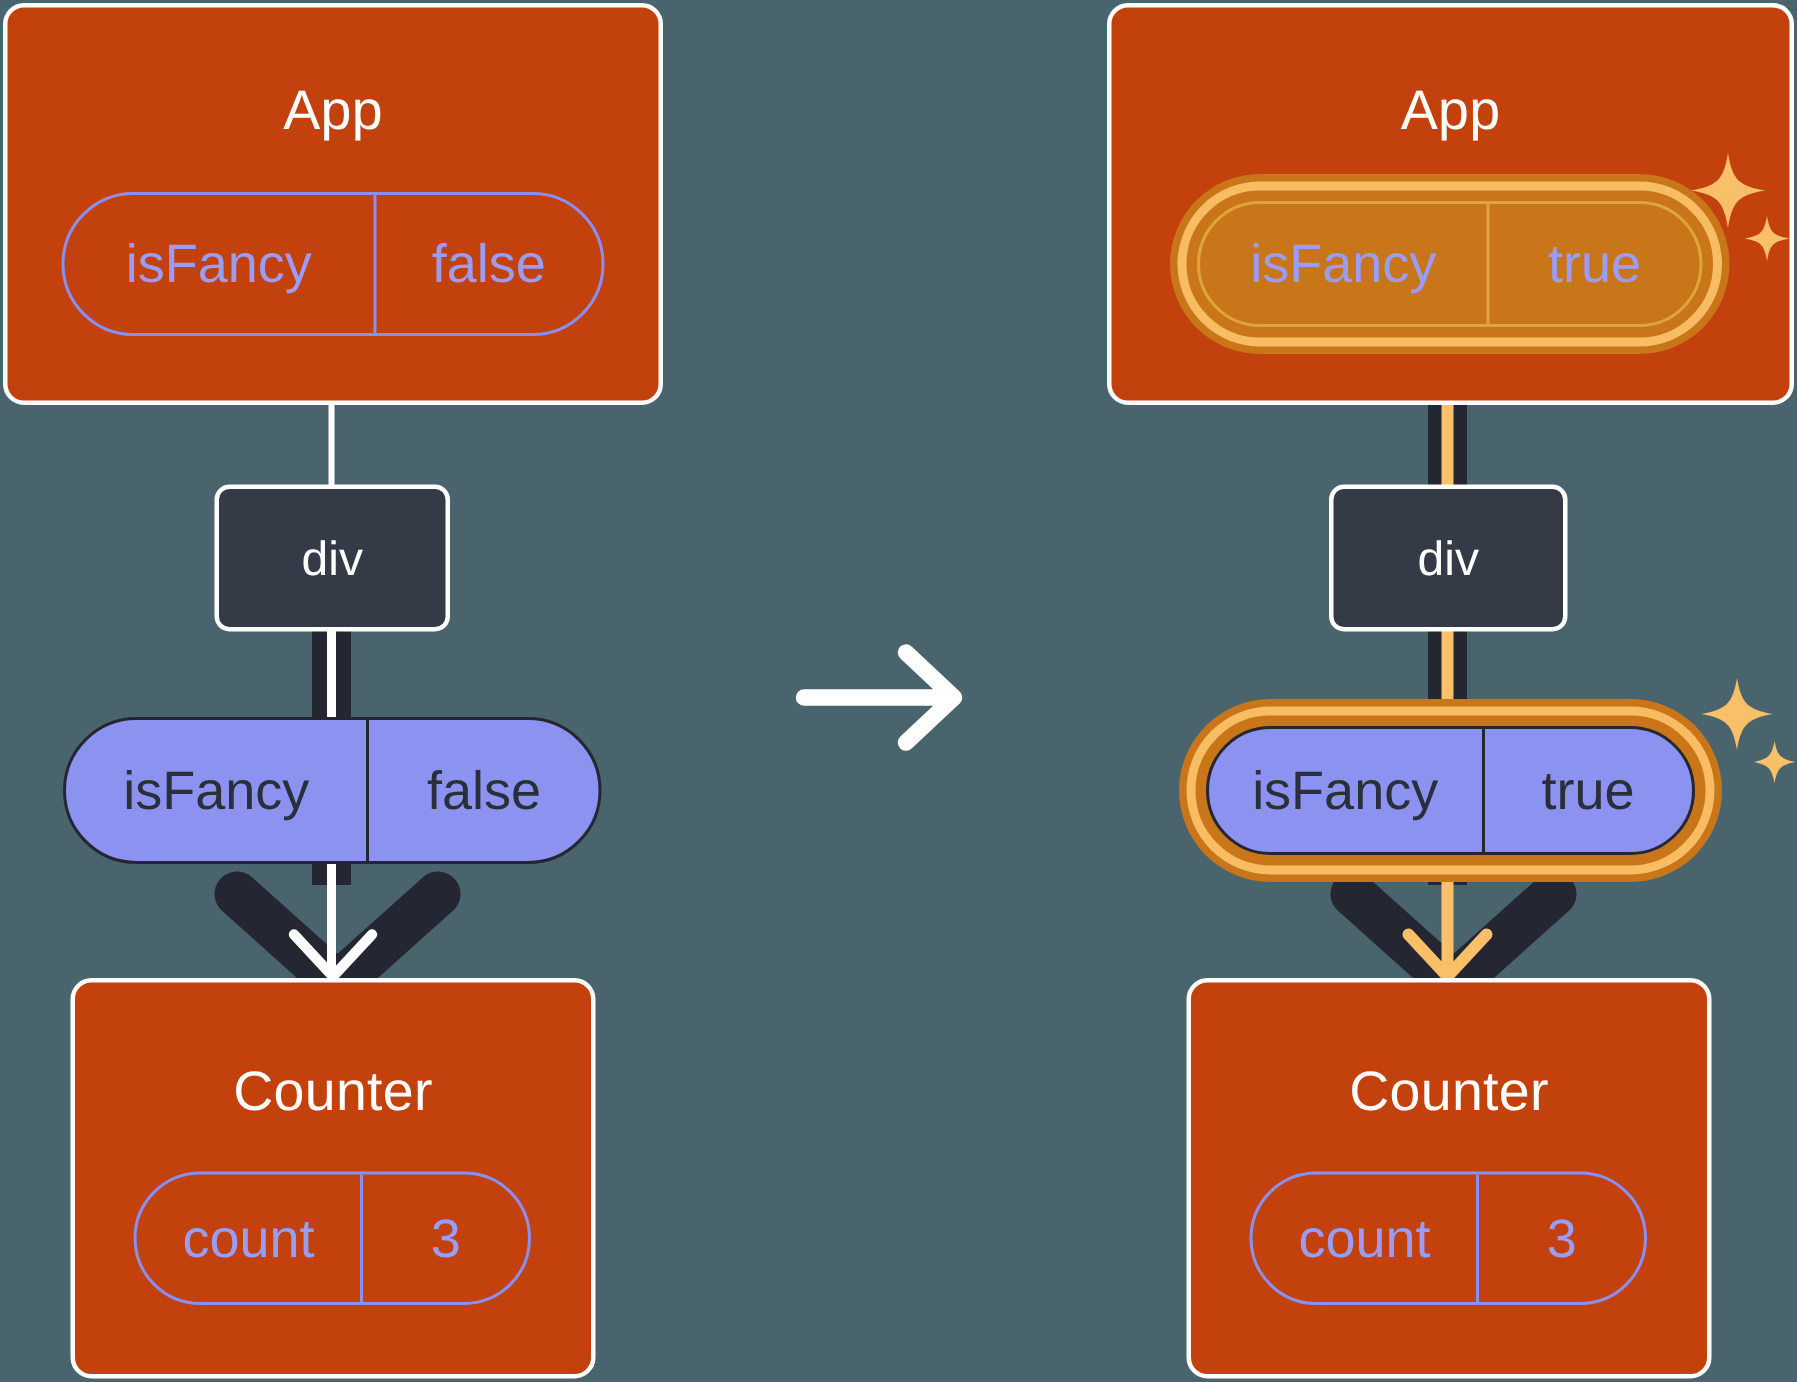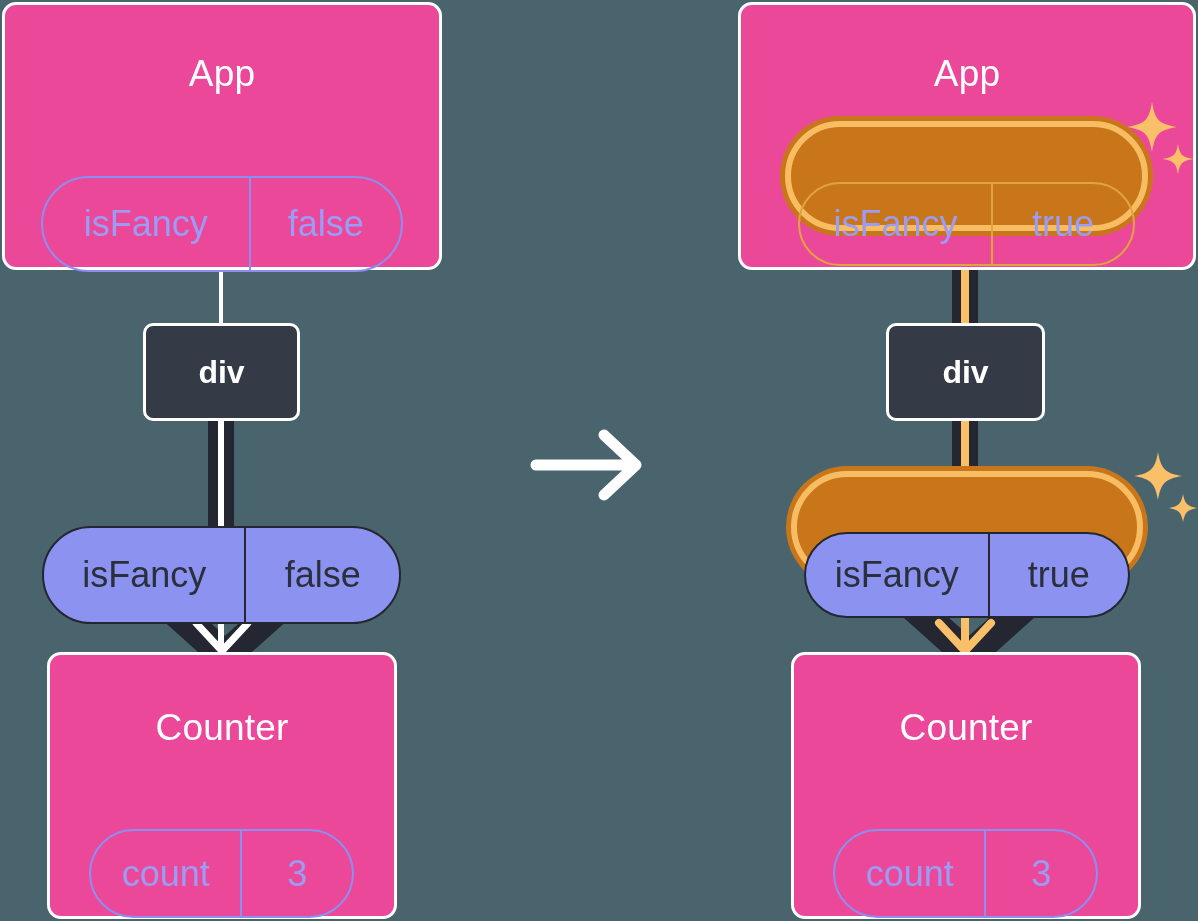--- a/index.html
+++ b/index.html
@@ -12,21 +12,21 @@
     width: 1198px;
     height: 921px;
     background: #4a646d;
     overflow: hidden;
     font-family: "Liberation Sans", sans-serif;
   }
 
   
   .node-box {
     position: absolute;
-    background: #ec4899;
+    background: #c2410c;
     border: 3px solid #ffffff;
     border-radius: 14px;
     box-sizing: border-box;
     z-index: 30;
   }
   .node-title {
     position: absolute;
     left: 0; right: 0;
     text-align: center;
     color: #ffffff;
@@ -40,32 +40,31 @@
     position: absolute;
     background: #343a46;
     border: 3px solid #ffffff;
     border-radius: 10px;
     box-sizing: border-box;
     display: flex;
     align-items: center;
     justify-content: center;
     color: #ffffff;
     font-size: 32px;
-    font-weight: 700;
+    font-weight: 400;
     z-index: 30;
   }
 
   
   .pill {
     position: absolute;
     box-sizing: border-box;
     display: flex;
     align-items: stretch;
     z-index: 40;
-    margin-top: 48px;
   }
   .pill-inner {
     flex: 1;
     display: flex;
     align-items: stretch;
     box-sizing: border-box;
     border-radius: 999px;
     overflow: hidden;
   }
   .pill-cell {

